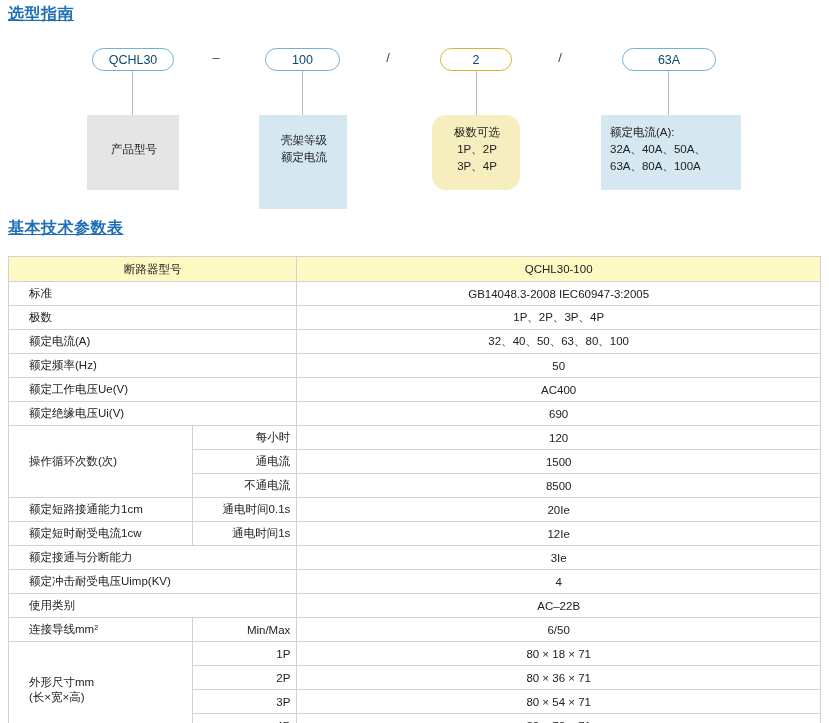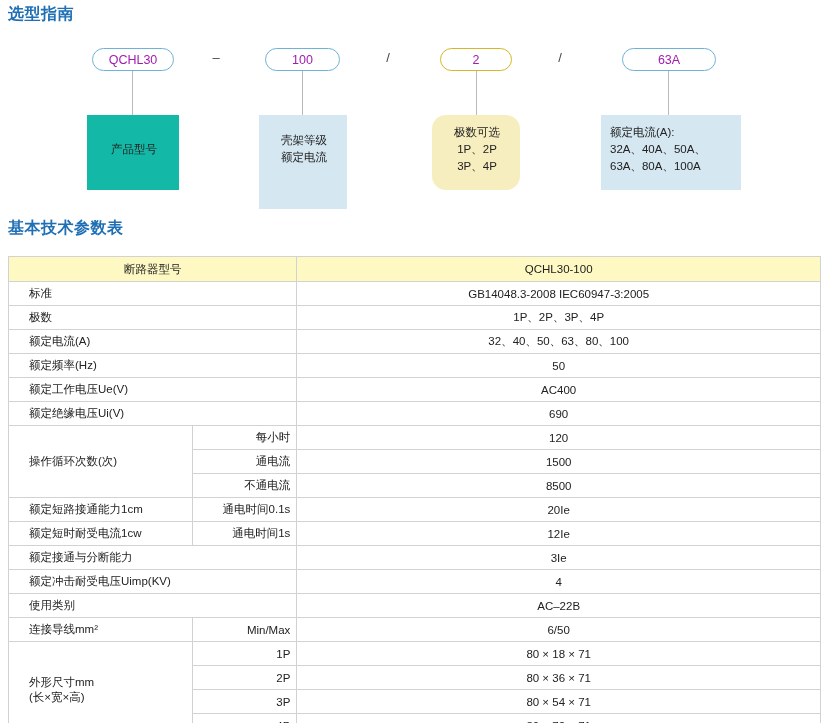--- a/index.html
+++ b/index.html
@@ -16,20 +16,21 @@
     background: #ffffff;
     overflow: hidden;
   }
 
   
   .section-title {
     color: #1f6fb4;
     font-size: 16px;
     font-weight: bold;
     letter-spacing: 0.5px;
+    text-decoration: underline;
   }
   #title-selection {
     position: absolute;
     left: 8px;
     top: 4px;
   }
   #title-params {
     position: absolute;
     left: 8px;
     top: 218px;
@@ -45,21 +46,21 @@
   }
   .pill {
     position: absolute;
     height: 23px;
     border-radius: 12px;
     background: #ffffff;
     display: flex;
     align-items: center;
     justify-content: center;
     font-size: 12.5px;
-    color: #a21caf;
+    color: #0c4a6e;
   }
   .pill-blue { border: 1px solid #6fb2d8; }
   .pill-yellow { border: 1px solid #d6b62a; }
 
   .sep {
     position: absolute;
     font-size: 13px;
     color: #444444;
     text-align: center;
   }
@@ -70,21 +71,21 @@
     background: #b9b9b9;
   }
 
   .box {
     position: absolute;
     font-size: 11.5px;
     line-height: 17px;
     color: #222222;
     padding: 9px 7px 0 9px;
   }
-  .box-green { background: #14b8a6; }
+  .box-green { background: #e5e5e5; }
   .box-blue { background: #d5e7f1; }
   .box-yellow { background: #f7eec0; border-radius: 14px; }
 
   
   #pill-model   { left: 92px;  top: 10px;  width: 82px; }
   #pill-frame   { left: 265px; top: 10px;  width: 75px; }
   #pill-poles   { left: 440px; top: 10px;  width: 72px; }
   #pill-current { left: 622px; top: 10px;  width: 94px; }
 
   #sep-dash  { left: 196px; top: 12px; width: 40px; }

